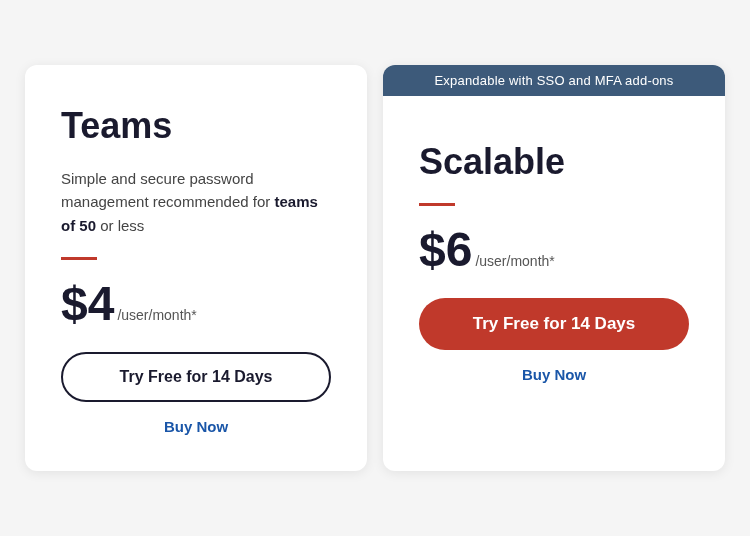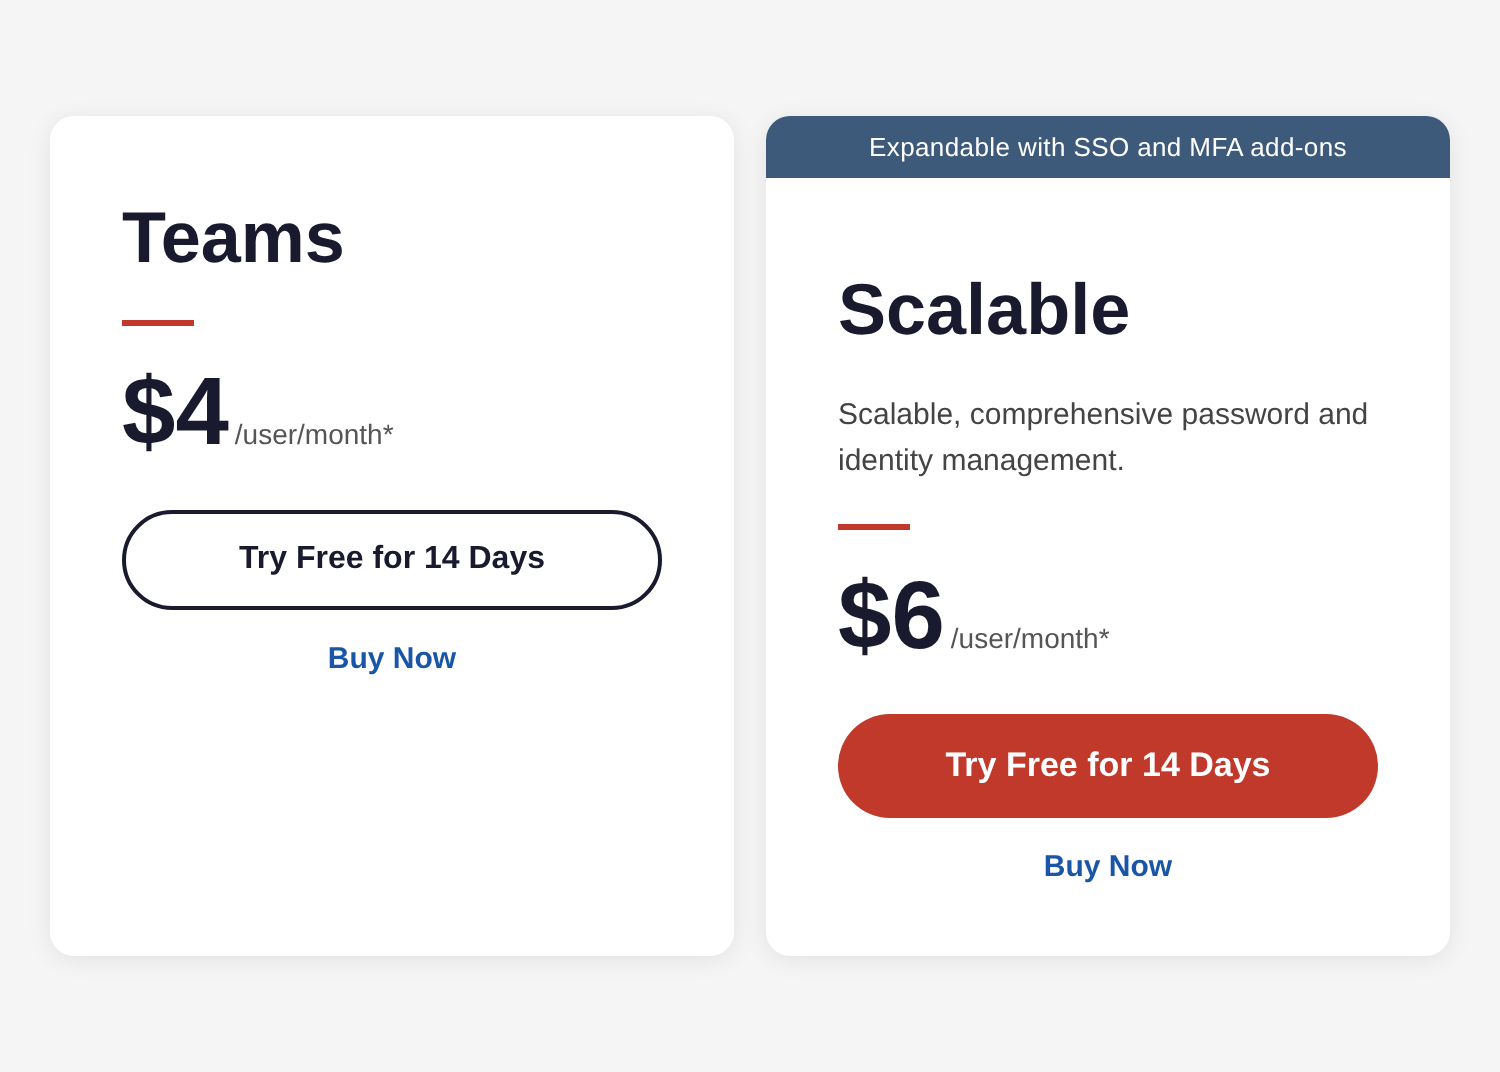--- a/index.html
+++ b/index.html
@@ -160,33 +160,35 @@
       text-decoration: none;
     }
   </style>
 </head>
 <body>
 
 <div class="pricing-container">
 
   <div class="pricing-card teams">
     <h2 class="card-title">Teams</h2>
+    <p class="card-description">
+      <span>Simple and secure password management recommended for </span><strong>teams of 50</strong><span> or less</span>
+    </p>
     <div class="red-divider"></div>
     <div class="price-row">
       <span class="price-amount"><span>$</span><span>4</span></span>
       <span class="price-unit">/user/month*</span>
     </div>
     <button class="btn-trial-outline">Try Free for 14 Days</button>
     <a class="btn-buy-now" href="#">Buy Now</a>
   </div>
 
   <div class="pricing-card business">
     <div class="card-badge">Expandable with SSO and MFA add-ons</div>
     <h2 class="card-title">Scalable</h2>
-    <p class="card-description">Scalable, comprehensive password and identity management.</p>
     <div class="red-divider"></div>
     <div class="price-row">
       <span class="price-amount"><span>$</span><span>6</span></span>
       <span class="price-unit">/user/month*</span>
     </div>
     <button class="btn-trial-filled">Try Free for 14 Days</button>
     <a class="btn-buy-now" href="#">Buy Now</a>
   </div>
 
 </div>

